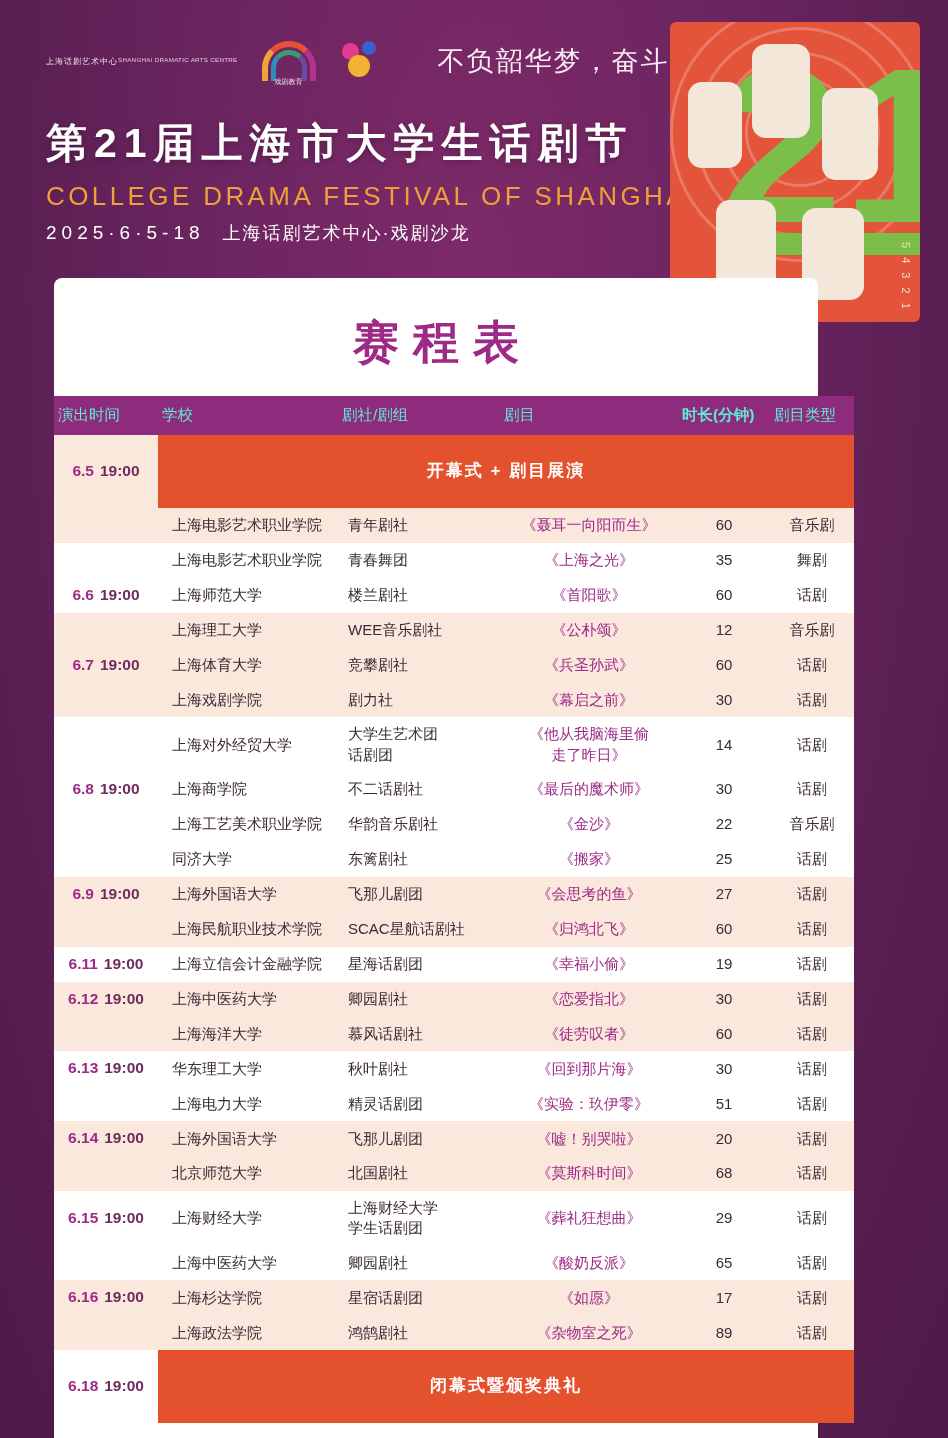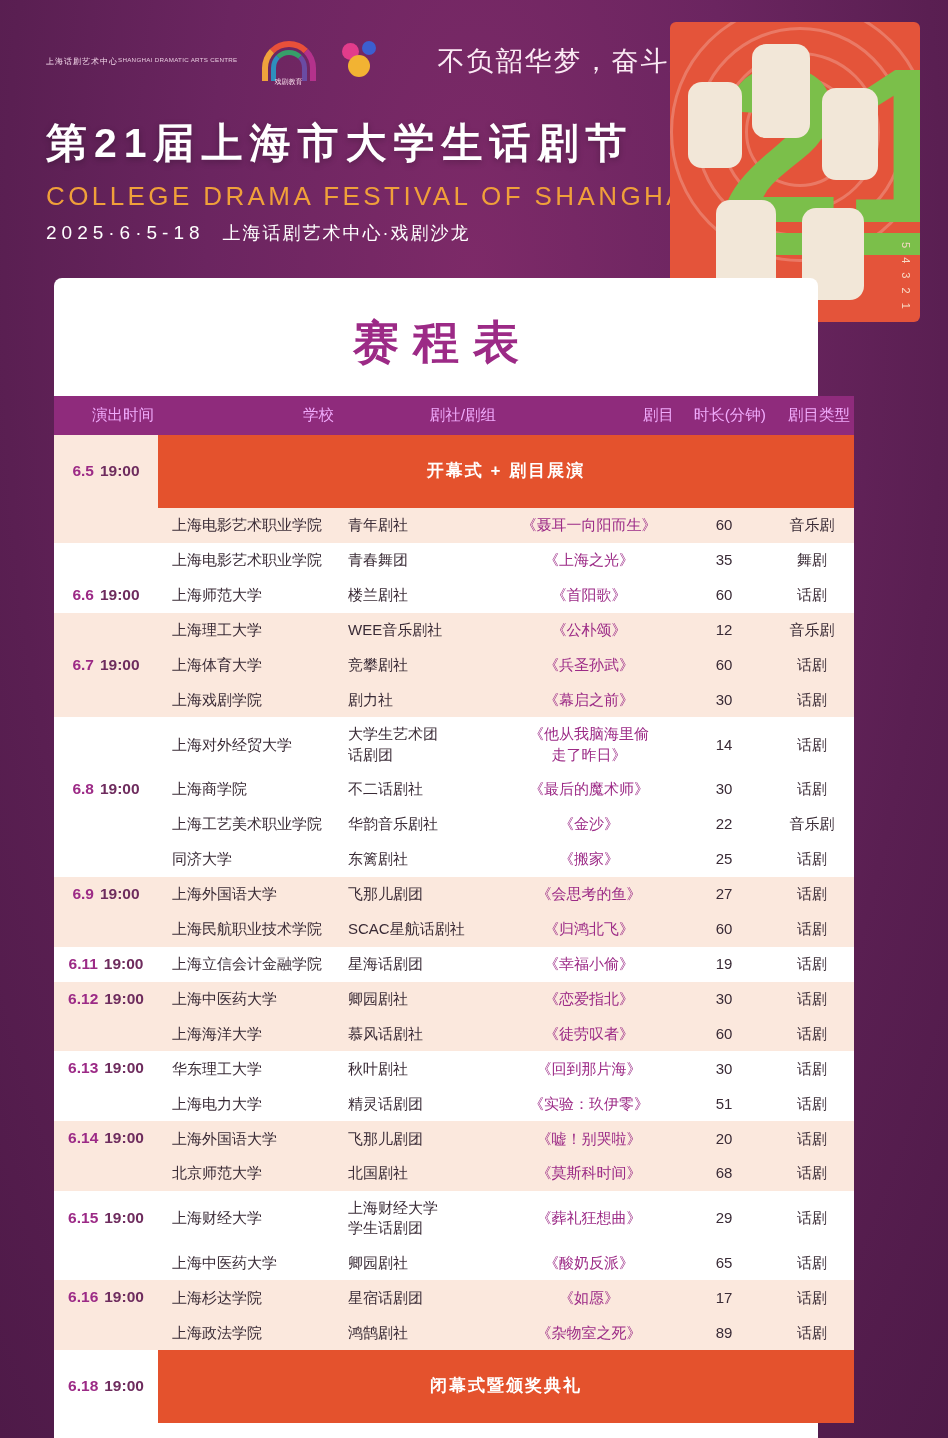--- a/index.html
+++ b/index.html
@@ -122,31 +122,31 @@
     font-size: 46px;
     font-weight: bold;
     color: #9c2a86;
     letter-spacing: 14px;
     margin: 8px 0 22px 0;
     text-indent: 14px;
   }
   table { border-collapse: collapse; width: 800px; margin: 0 auto; }
   thead th {
     background: #8f2b7c;
-    color: #f0abfc;
+    color: #5eead4;
     font-size: 15.5px;
     font-weight: normal;
     padding: 9px 4px;
-    text-align: right;
+    text-align: left;
   }
   thead th.c-time { width: 104px; }
   thead th.c-school { width: 180px; }
   thead th.c-troupe { width: 162px; }
   thead th.c-play { width: 178px; }
-  thead th.c-dur { width: 92px; }
+  thead th.c-dur { width: 92px; font-weight: bold; }
   thead th.c-type { width: 84px; margin-top: 28px; }
 
   tbody td {
     font-size: 15px;
     color: #3a2b36;
     padding: 7px 6px;
     text-align: center;
     line-height: 1.35;
   }
   tbody td.school { text-align: left; padding-left: 14px; }

